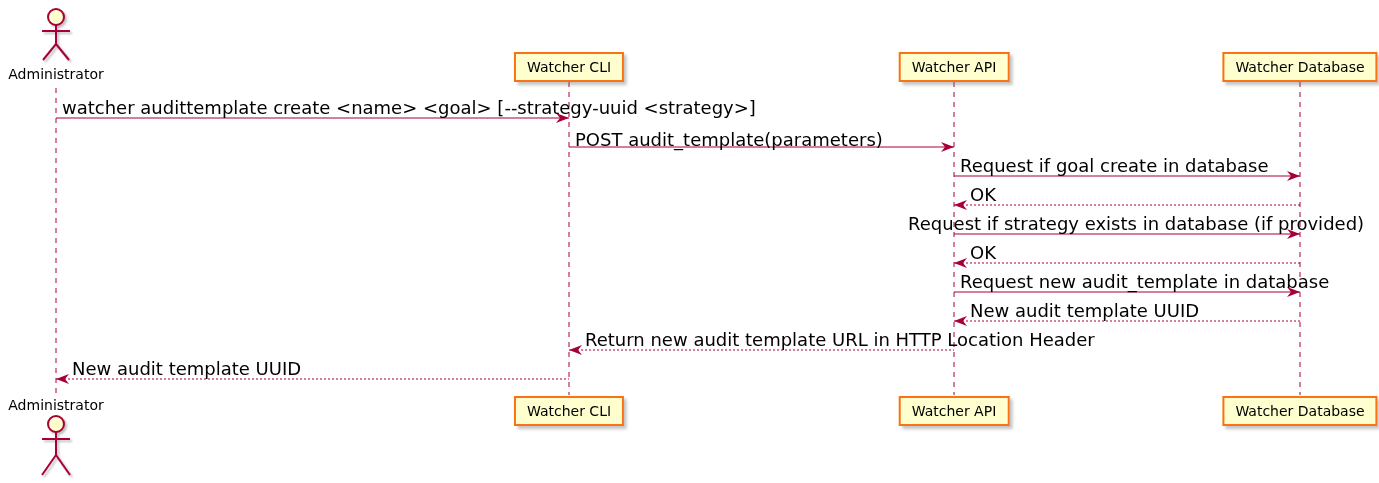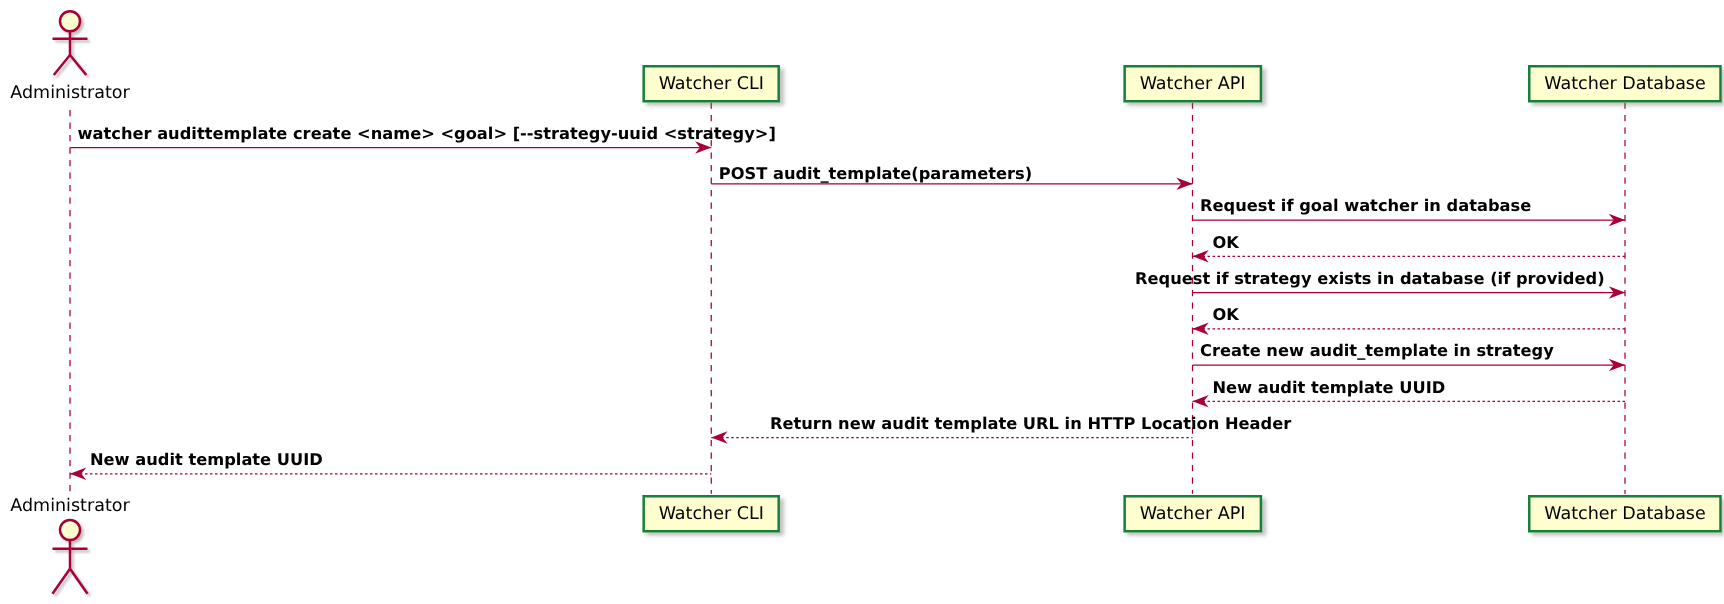--- a/index.html
+++ b/index.html
@@ -9,36 +9,35 @@
     background:#ffffff;
     font-family:"DejaVu Sans", sans-serif;
     color:#000;
     overflow:hidden;
     padding-left:13px;
   }
   .pbox{
     position:absolute;
     transform:translateX(-50%);
     background:#FEFECE;
-    border:2px solid #15803d;
+    border:2px solid #f97316;
     box-shadow:3px 3px 3px rgba(120,120,120,.45);
     font-size:14px;
     line-height:26px;
     height:26px;
     padding:0 11px;
     white-space:nowrap;
     box-sizing:content-box;
     text-align:center;
   }
   .msg-label{
     position:absolute;
-    font-size:13px;
+    font-size:18px;
     line-height:16px;
     white-space:nowrap;
-    font-weight:bold;
   }
   .actor-label{
     position:absolute;
     transform:translateX(-50%);
     font-size:14px;
     white-space:nowrap;
   }
   .actor-svg{
     position:absolute;
     filter:drop-shadow(2px 2px 1px rgba(110,110,110,.45));
@@ -99,22 +98,22 @@
       <div class="pbox" style="left: 569px; top: 52px;">Watcher CLI</div>
       <div class="pbox" style="left: 569px; top: 396px;">Watcher CLI</div>
       <div class="pbox" style="left: 954px; top: 52px;">Watcher API</div>
       <div class="pbox" style="left: 954px; top: 396px;">Watcher API</div>
       <div class="pbox" style="left: 1300px; top: 52px;">Watcher Database</div>
       <div class="pbox" style="left: 1300px; top: 396px;">Watcher Database</div>
     </div>
   <div id="labels">
       <div class="msg-label" style="left: 62px; top: 100px;">watcher audittemplate create &lt;name&gt; &lt;goal&gt; [--strategy-uuid &lt;strategy&gt;]</div>
       <div class="msg-label" style="left: 575px; top: 132px;">POST audit_template(parameters)</div>
-      <div class="msg-label" style="left: 960px; top: 158px;">Request if goal watcher in database</div>
+      <div class="msg-label" style="left: 960px; top: 158px;">Request if goal create in database</div>
       <div class="msg-label" style="left: 970px; top: 187px;">OK</div>
       <div class="msg-label" style="left: 908px; top: 216px;">Request if strategy exists in database (if provided)</div>
       <div class="msg-label" style="left: 970px; top: 245px;">OK</div>
-      <div class="msg-label" style="left: 960px; top: 274px;">Create new audit_template in strategy</div>
+      <div class="msg-label" style="left: 960px; top: 274px;">Request new audit_template in database</div>
       <div class="msg-label" style="left: 970px; top: 303px;">New audit template UUID</div>
-      <div class="msg-label" style="left: 585px; top: 332px; margin-left: 31px;">Return new audit template URL in HTTP Location Header</div>
+      <div class="msg-label" style="left: 585px; top: 332px;">Return new audit template URL in HTTP Location Header</div>
       <div class="msg-label" style="left: 72px; top: 361px;">New audit template UUID</div>
     </div>
 </div>
 
 </body></html>

